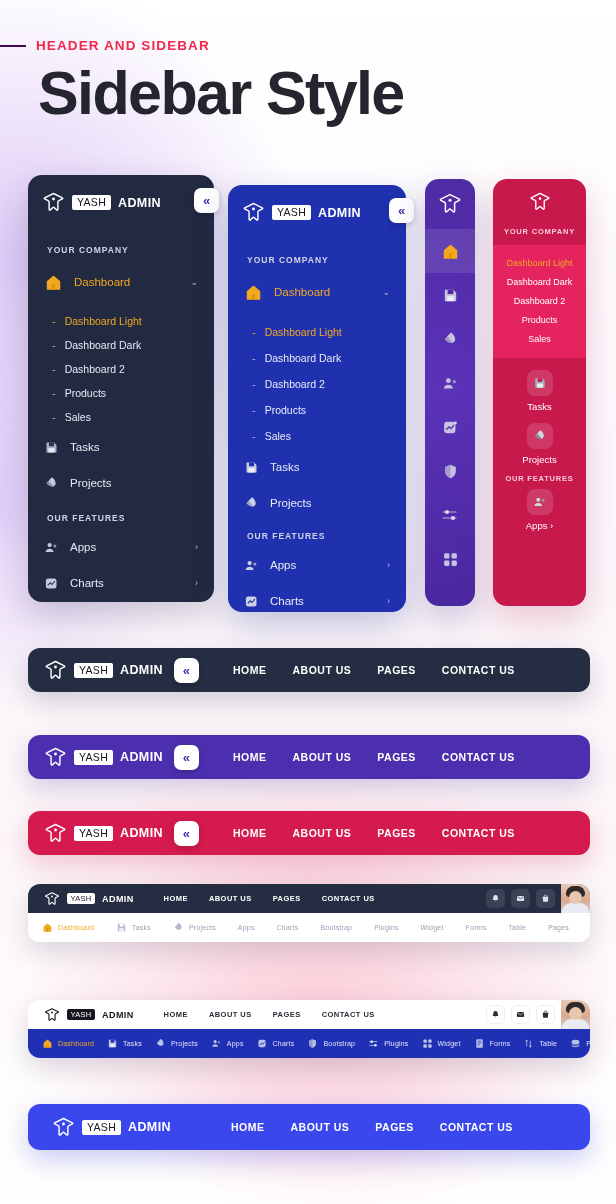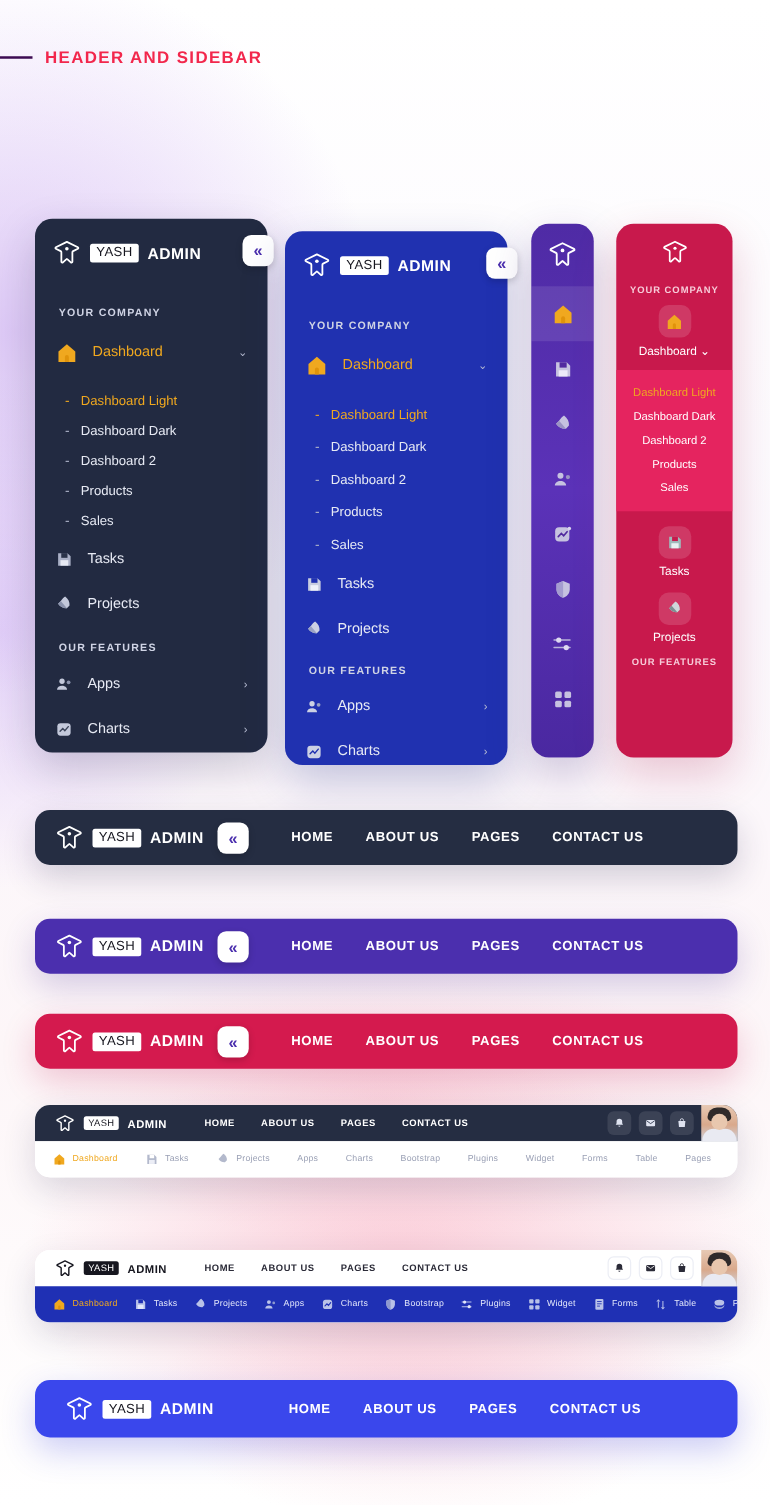--- a/index.html
+++ b/index.html
@@ -139,20 +139,21 @@
 
 <div class="bg"></div>
 
 <div class="page">
 
   <div class="title-block">
     <div class="kicker-row">
       <span class="kicker-line"></span>
       <span class="kicker">HEADER AND SIDEBAR</span>
     </div>
+    <div class="big-title">Sidebar Style</div>
   </div>
 
   <div class="sb sb-1">
     <div class="sb-head">
       <svg class="logo-mark" width="23" height="23" viewBox="0 0 24 24">
         <path d="M12 2.6 2.8 7.1c-.5.3-.5 1 0 1.2l4 2c.4.2.6.6.6 1v7.8c0 .7.8 1.1 1.3.6l3-2.7c.2-.2.4-.2.6 0l3 2.7c.5.5 1.3.1 1.3-.6v-7.8c0-.4.2-.8.6-1l4-2c.5-.2.5-.9 0-1.2L12 2.6Z" fill="none" stroke="#fff" stroke-width="1.5" stroke-linejoin="round"></path>
         <circle cx="12" cy="8.3" r="1.5" fill="#fff"></circle>
       </svg>
       <span class="yash-badge">YASH</span>
       <span class="admin-word">ADMIN</span>
@@ -382,32 +383,20 @@
 
   <div class="sb sb-4">
     <div style="height:46px;display:flex;align-items:center;justify-content:center">
       <svg width="22" height="22" viewBox="0 0 24 24">
         <path d="M12 2.6 2.8 7.1c-.5.3-.5 1 0 1.2l4 2c.4.2.6.6.6 1v7.8c0 .7.8 1.1 1.3.6l3-2.7c.2-.2.4-.2.6 0l3 2.7c.5.5 1.3.1 1.3-.6v-7.8c0-.4.2-.8.6-1l4-2c.5-.2.5-.9 0-1.2L12 2.6Z" fill="none" stroke="#fff" stroke-width="1.5" stroke-linejoin="round"></path>
         <circle cx="12" cy="8.3" r="1.4" fill="#fff"></circle>
       </svg>
     </div>
     <div class="pk-sec" style="margin-top:2px">YOUR COMPANY</div>
 
-    <div style="margin-top:8px">
-      <div class="pk-icon-box">
-        <svg width="15" height="15" viewBox="0 0 24 24">
-          <path d="M12 3 3.5 10.4V21h17V10.4L12 3Z" fill="#f0a81f"></path>
-          <path d="M10 21v-5.2a2 2 0 0 1 4 0V21Z" fill="#e0930b"></path>
-        </svg>
-      </div>
-      <div class="pk-label">
-        <span>Dashboard</span>
-        <span>⌄</span>
-      </div>
-    </div>
 
     <div class="pk-sub-block" style="margin-top:9px">
       <div class="pk-sub active">Dashboard Light</div>
       <div class="pk-sub">Dashboard Dark</div>
       <div class="pk-sub">Dashboard 2</div>
       <div class="pk-sub">Products</div>
       <div class="pk-sub">Sales</div>
     </div>
 
     <div style="margin-top:12px">
@@ -426,20 +415,30 @@
         <svg width="14" height="14" viewBox="0 0 24 24">
           <path d="M13 2c4 3 6 7 5.6 11.4l-3.4 3.4C10.8 17.2 6.8 15.2 4 11.2L7.4 7.8C9.5 5 11 3.2 13 2Z" fill="#cfd8da"></path>
           <path d="M7.4 7.8 4 11.2c2.8 4 6.8 6 11.2 5.6" fill="#7e9093"></path>
         </svg>
       </div>
       <div class="pk-label">Projects</div>
     </div>
 
     <div class="pk-sec">OUR FEATURES</div>
 
+    <div>
+      <div class="pk-icon-box">
+        <svg width="14" height="14" viewBox="0 0 24 24">
+          <circle cx="9" cy="8" r="3.4" fill="#cfd8da"></circle>
+          <path d="M2.6 19c0-3.2 2.9-5.2 6.4-5.2s6.4 2 6.4 5.2Z" fill="#cfd8da"></path>
+          <circle cx="17.4" cy="9.4" r="2.4" fill="#93a3a6"></circle>
+        </svg>
+      </div>
+      <div class="pk-label">Apps ›</div>
+    </div>
   </div>
 
   <div class="hdr h1b">
     <div class="hdr-inner">
       <div class="brand">
         <svg width="23" height="23" viewBox="0 0 24 24">
           <path d="M12 2.6 2.8 7.1c-.5.3-.5 1 0 1.2l4 2c.4.2.6.6.6 1v7.8c0 .7.8 1.1 1.3.6l3-2.7c.2-.2.4-.2.6 0l3 2.7c.5.5 1.3.1 1.3-.6v-7.8c0-.4.2-.8.6-1l4-2c.5-.2.5-.9 0-1.2L12 2.6Z" fill="none" stroke="#fff" stroke-width="1.5" stroke-linejoin="round"></path>
           <circle cx="12" cy="8.3" r="1.5" fill="#fff"></circle>
         </svg>
         <span class="yash-badge">YASH</span>

